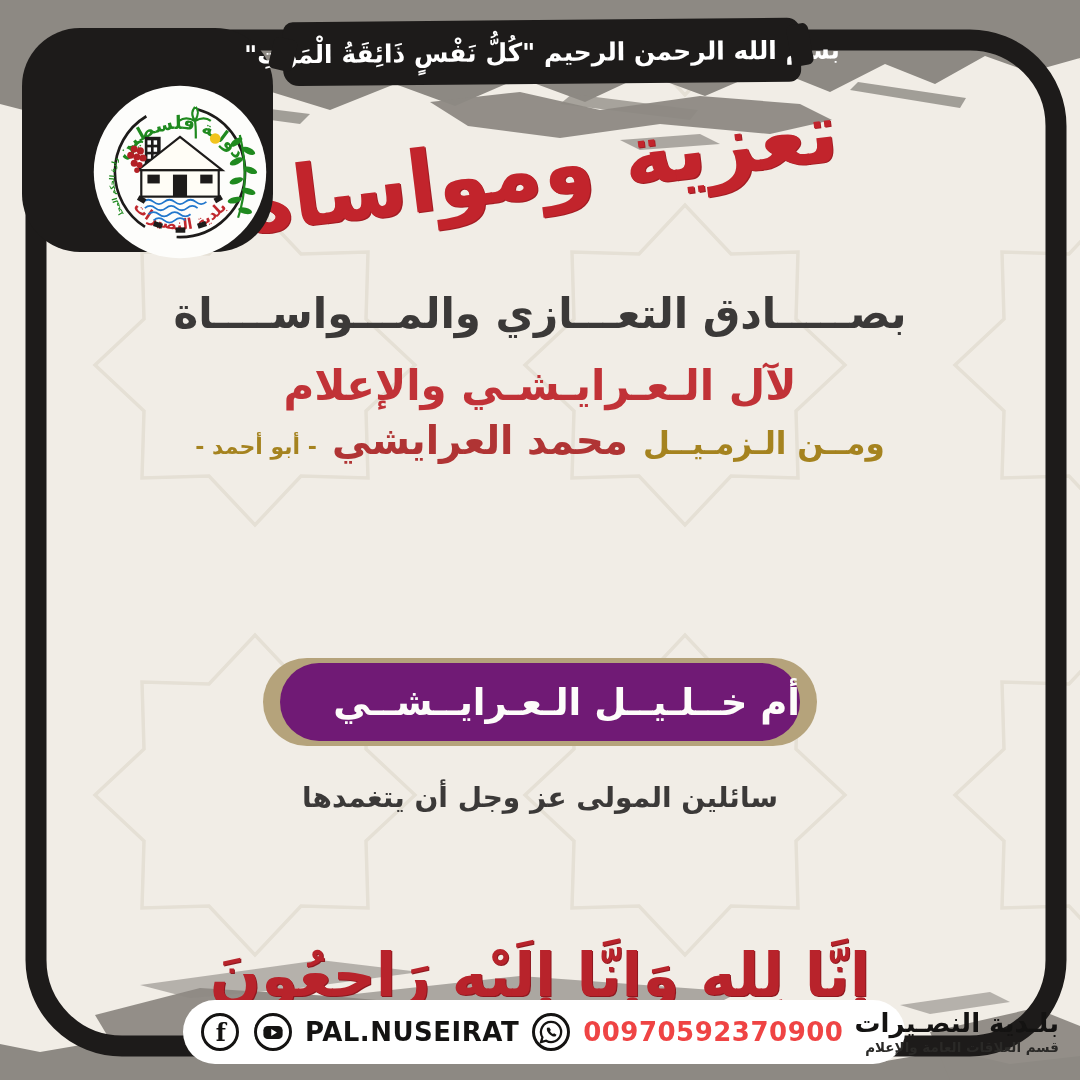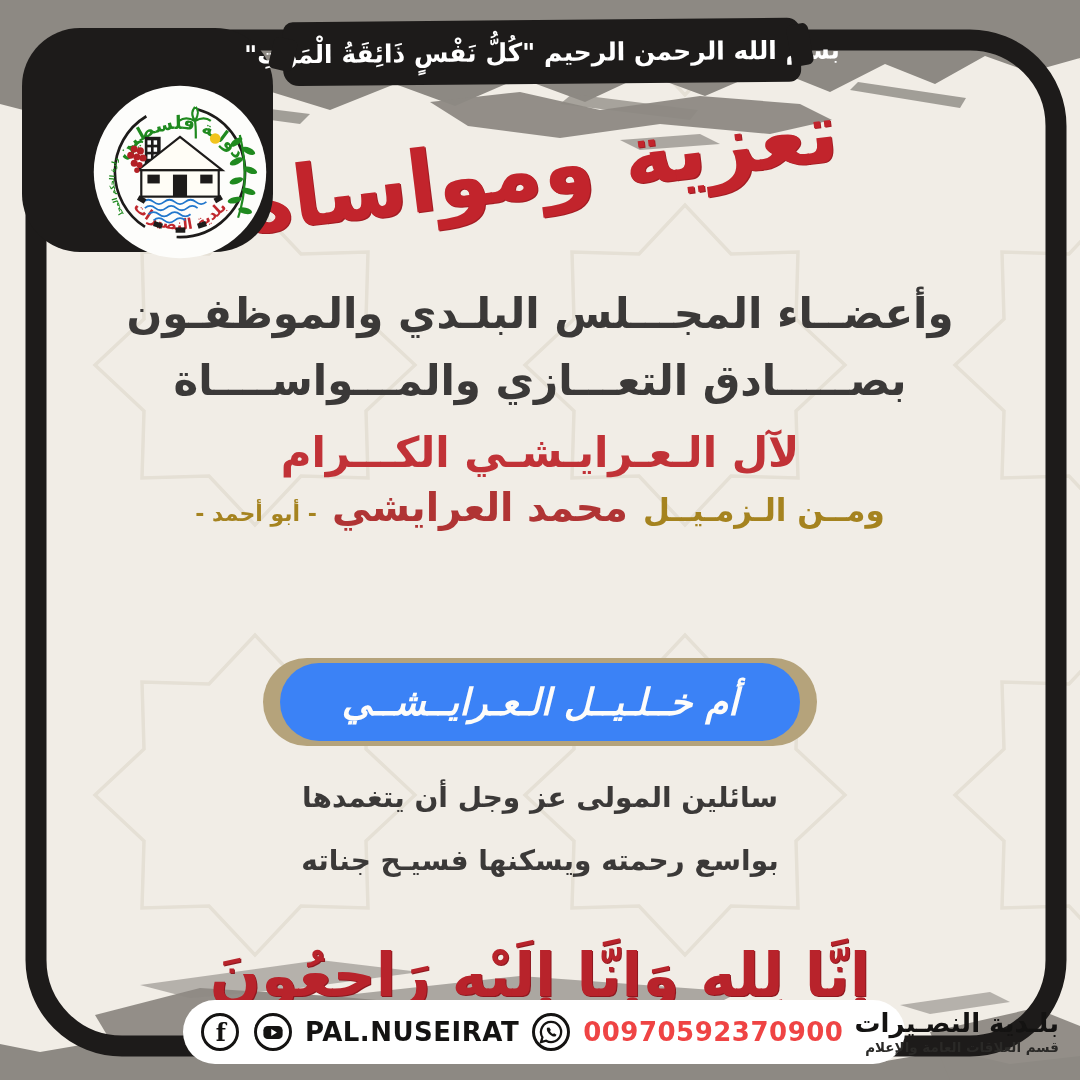--- a/index.html
+++ b/index.html
@@ -47,22 +47,22 @@
   .colleague-prefix{color:#a5831f;font-size:31px;font-weight:700;}
   .colleague-name{color:#b03434;font-size:39px;font-weight:800;margin:0 10px;}
   .colleague-kunya{color:#a5831f;font-size:22px;font-weight:700;}
   .death-line{color:#a5831f;font-size:29px;font-weight:700;margin-top:20px;letter-spacing:1px;}
 
   
   .pill-outer{
     left:263px;top:658px;width:554px;height:88px;background:#b5a37b;border-radius:46px;z-index:3;
   }
   .pill-inner{
-    position:absolute;left:17px;right:17px;top:5px;bottom:5px;background:#3b82f6;border-radius:40px;
-    display:flex;align-items:center;justify-content:center;font-style:italic;
+    position:absolute;left:17px;right:17px;top:5px;bottom:5px;background:#701a75;border-radius:40px;
+    display:flex;align-items:center;justify-content:flex-end;
   }
   .pill-inner .txt{color:#fdfcfa;font-size:37px;font-weight:800;direction:rtl;letter-spacing:1px;white-space:nowrap;}
 
   .prayer-block{top:766px;}
   .prayer-line{color:#3b3938;font-size:28px;font-weight:700;line-height:63px;}
 
   .quran-line{
     top:893px;left:140px;width:800px;text-align:center;z-index:3;
     color:#b8232b;font-size:60px;font-weight:800;direction:rtl;white-space:nowrap;
     text-shadow:1px 1px 0 #8e181f;
@@ -202,39 +202,37 @@
     <ellipse cx="164" cy="110" rx="8" ry="3.5" fill="#1f8a1f" transform="rotate(-18 164 110)"></ellipse>
     <ellipse cx="178" cy="122" rx="8" ry="3.5" fill="#1f8a1f" transform="rotate(18 178 122)"></ellipse>
     <ellipse cx="162" cy="132" rx="8" ry="3.5" fill="#1f8a1f" transform="rotate(-14 162 132)"></ellipse>
     <ellipse cx="174" cy="144" rx="8" ry="3.5" fill="#1f8a1f" transform="rotate(14 174 144)"></ellipse>
   </g>
 </svg>
 
 <div class="abs main-title">تعزية ومواساة</div>
 
 <div class="abs text-block" style="top:280px">
-  <div class="body-line">وأعضــاء المجـــلس البلـدي والموظفـون</div>
   <div class="body-line">بصـــــادق التعـــازي والمـــواســــاة</div>
-  <div class="family-line">لآل الـعـرايـشـي الكـــرام</div>
+  <div class="family-line">لآل الـعـرايـشـي والإعلام</div>
   <div class="colleague-line">
     <span class="colleague-prefix">ومــن الـزمـيــل</span>
     <span class="colleague-name">محمد العرايشي</span>
     <span class="colleague-kunya">- أبو أحمد -</span>
   </div>
 </div>
 
 <div class="abs pill-outer">
   <div class="pill-inner">
     <span class="txt">أم خــلـيــل الـعـرايــشــي</span>
   </div>
 </div>
 
 <div class="abs text-block prayer-block">
   <div class="prayer-line">سائلين المولى عز وجل أن يتغمدها</div>
-  <div class="prayer-line">بواسع رحمته ويسكنها فسيـح جناته</div>
 </div>
 
 <div class="abs quran-line">إِنَّا لِلهِ وَإِنَّا إِلَيْهِ رَاجِعُونَ</div>
 
 <div class="abs footer-bar">
   <svg class="icon" width="42" height="42" viewBox="0 0 48 48">
     <circle cx="24" cy="24" r="20" fill="none" stroke="#141312" stroke-width="3.4"></circle>
     <text x="25" y="34" font-size="27" font-weight="bold" text-anchor="middle" fill="#141312" font-family="DejaVu Serif, serif">f</text>
   </svg>
   <svg class="icon" width="42" height="42" viewBox="0 0 48 48">

